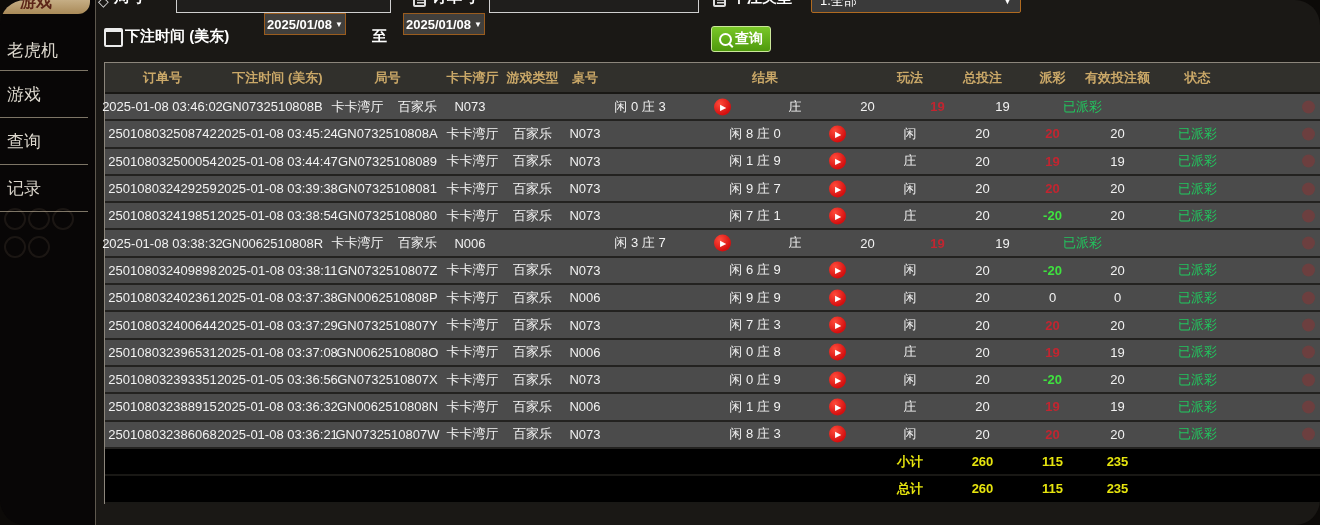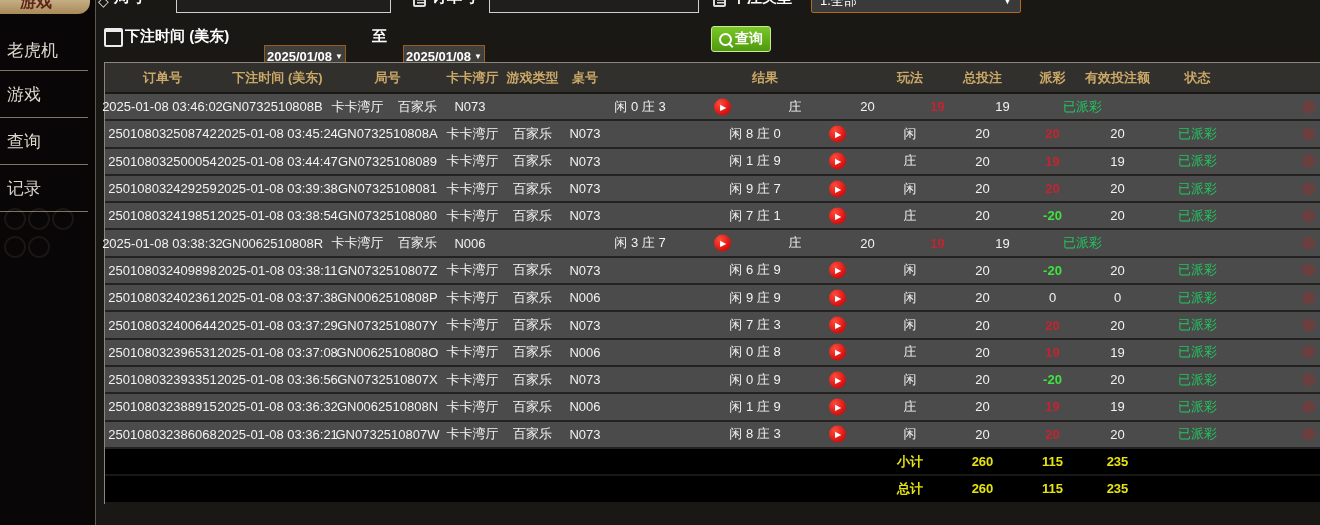--- a/index.html
+++ b/index.html
@@ -1,17 +1,17 @@
 <!DOCTYPE html>
 <html><head>
 <meta charset="utf-8">
 <style>
   html,body{margin:0;padding:0;background:#0c0a08;}
   #screen{position:relative;width:1320px;height:525px;overflow:hidden;
-          font-family:"Liberation Sans","DejaVu Sans",sans-serif;color:#eee;}
+          font-family:"Liberation Sans","DejaVu Sans",sans-serif;color:#eee;border-radius:25px;}
 
   
   .sidebar{position:absolute;left:0;top:0;width:95px;height:525px;background:#080606;}
   .active-tab{position:absolute;left:-10px;top:-16px;width:100px;height:30px;
               border-radius:0 0 12px 0;
               background:linear-gradient(#e6d6b8,#a98a58);
               display:flex;align-items:flex-end;padding:0 0 1px 30px;box-sizing:border-box;
               color:#5c2518;font-weight:bold;font-size:16px;}
   .menu{position:absolute;left:0;top:14px;width:88px;}
   .menu-item{height:46px;display:flex;align-items:center;padding-left:7px;
@@ -35,21 +35,21 @@
              linear-gradient(#ddd,#ddd) 2px 5px/7px 1.5px no-repeat;}
   .f-select{position:absolute;left:715px;top:-12px;width:210px;height:25px;background:#3a3a3a;
             border:1px solid #b06a20;border-radius:2px;box-sizing:border-box;
             display:flex;align-items:center;justify-content:space-between;
             padding:0 8px;color:#fff;font-size:13px;cursor:pointer;}
   .f-select .arrow{font-size:9px;color:#fff;}
 
   
   .cal-icon{position:absolute;width:15px;height:13px;border:2px solid #ececec;
             border-top:4px solid #ececec;border-radius:2px;box-sizing:content-box;}
-  .date-box{position:absolute;top:45px;width:82px;height:22px;background:#413f3c;
+  .date-box{position:absolute;top:13px;width:82px;height:22px;background:#413f3c;
             border:1px solid #9a5c1e;box-sizing:border-box;display:flex;align-items:center;
             justify-content:center;gap:3px;color:#fff;font-weight:bold;font-size:13px;cursor:pointer;}
   .date-box .arrow{font-size:8px;}
   .search-btn{position:absolute;left:615px;top:26px;height:24px;padding:0 7px;
               background:linear-gradient(#79c728,#4f9a0d);border:1px solid #cbe79a;border-radius:3px;
               display:flex;align-items:center;gap:3px;color:#fff;font-weight:bold;font-size:14px;cursor:pointer;}
   .mag{position:relative;width:9px;height:9px;border:2px solid #fff;border-radius:50%;display:inline-block;}
   .mag::after{content:'';position:absolute;width:2px;height:5px;background:#fff;
               left:9px;top:8px;transform:rotate(-45deg);}
 
@@ -336,21 +336,21 @@
             </div>
             <div class="cell c7">庄</div>
             <div class="cell c8">20</div>
             <div class="cell c9 pay-pos">19</div>
             <div class="cell c10">19</div>
             <div class="cell c11 status-paid">已派彩</div>
             <span class="ghost-dot"></span>
           </div>
           <div class="row">
             <div class="cell c0">250108032393351</div>
-            <div class="cell c1">2025-01-08 03:36:56</div>
+            <div class="cell c1">2025-01-05 03:36:56</div>
             <div class="cell c2">GN0732510807X</div>
             <div class="cell c3">卡卡湾厅</div>
             <div class="cell c4">百家乐</div>
             <div class="cell c5">N073</div>
             <div class="cell c6">
               <span class="result-text">闲 0 庄 9</span>
               <span class="play-icon">▶</span>
             </div>
             <div class="cell c7">闲</div>
             <div class="cell c8">20</div>

